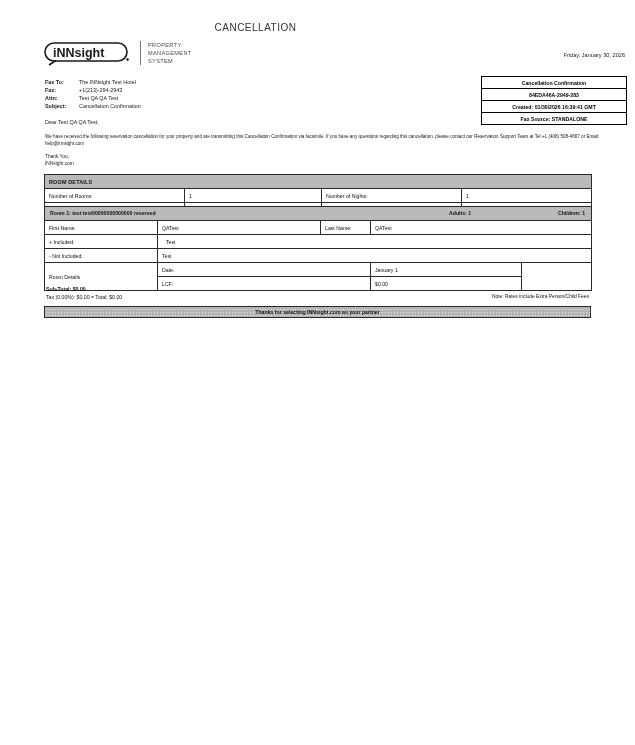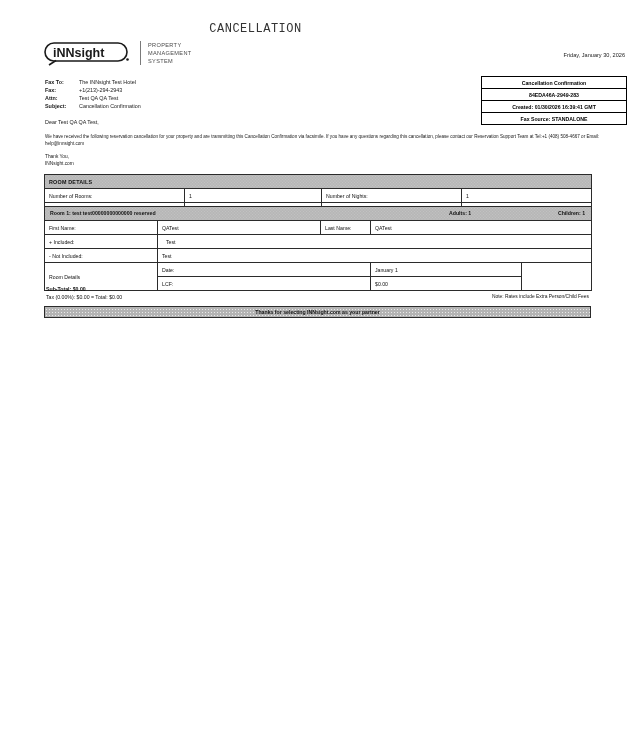--- a/index.html
+++ b/index.html
@@ -22,24 +22,23 @@
     background: #fff;
   }
 
   
   .doc-title {
     position: absolute;
     top: 22px;
     left: 0;
     width: 511px;
     text-align: center;
-    font-size: 12px;
+    font-size: 10px;
     letter-spacing: 0.5px;
     color: #333;
-    font-family: Liberation Mono, monospace;
   }
 
   
   .logo-wrap {
     position: absolute;
     left: 44px;
     top: 40px;
     display: flex;
     align-items: center;
   }

